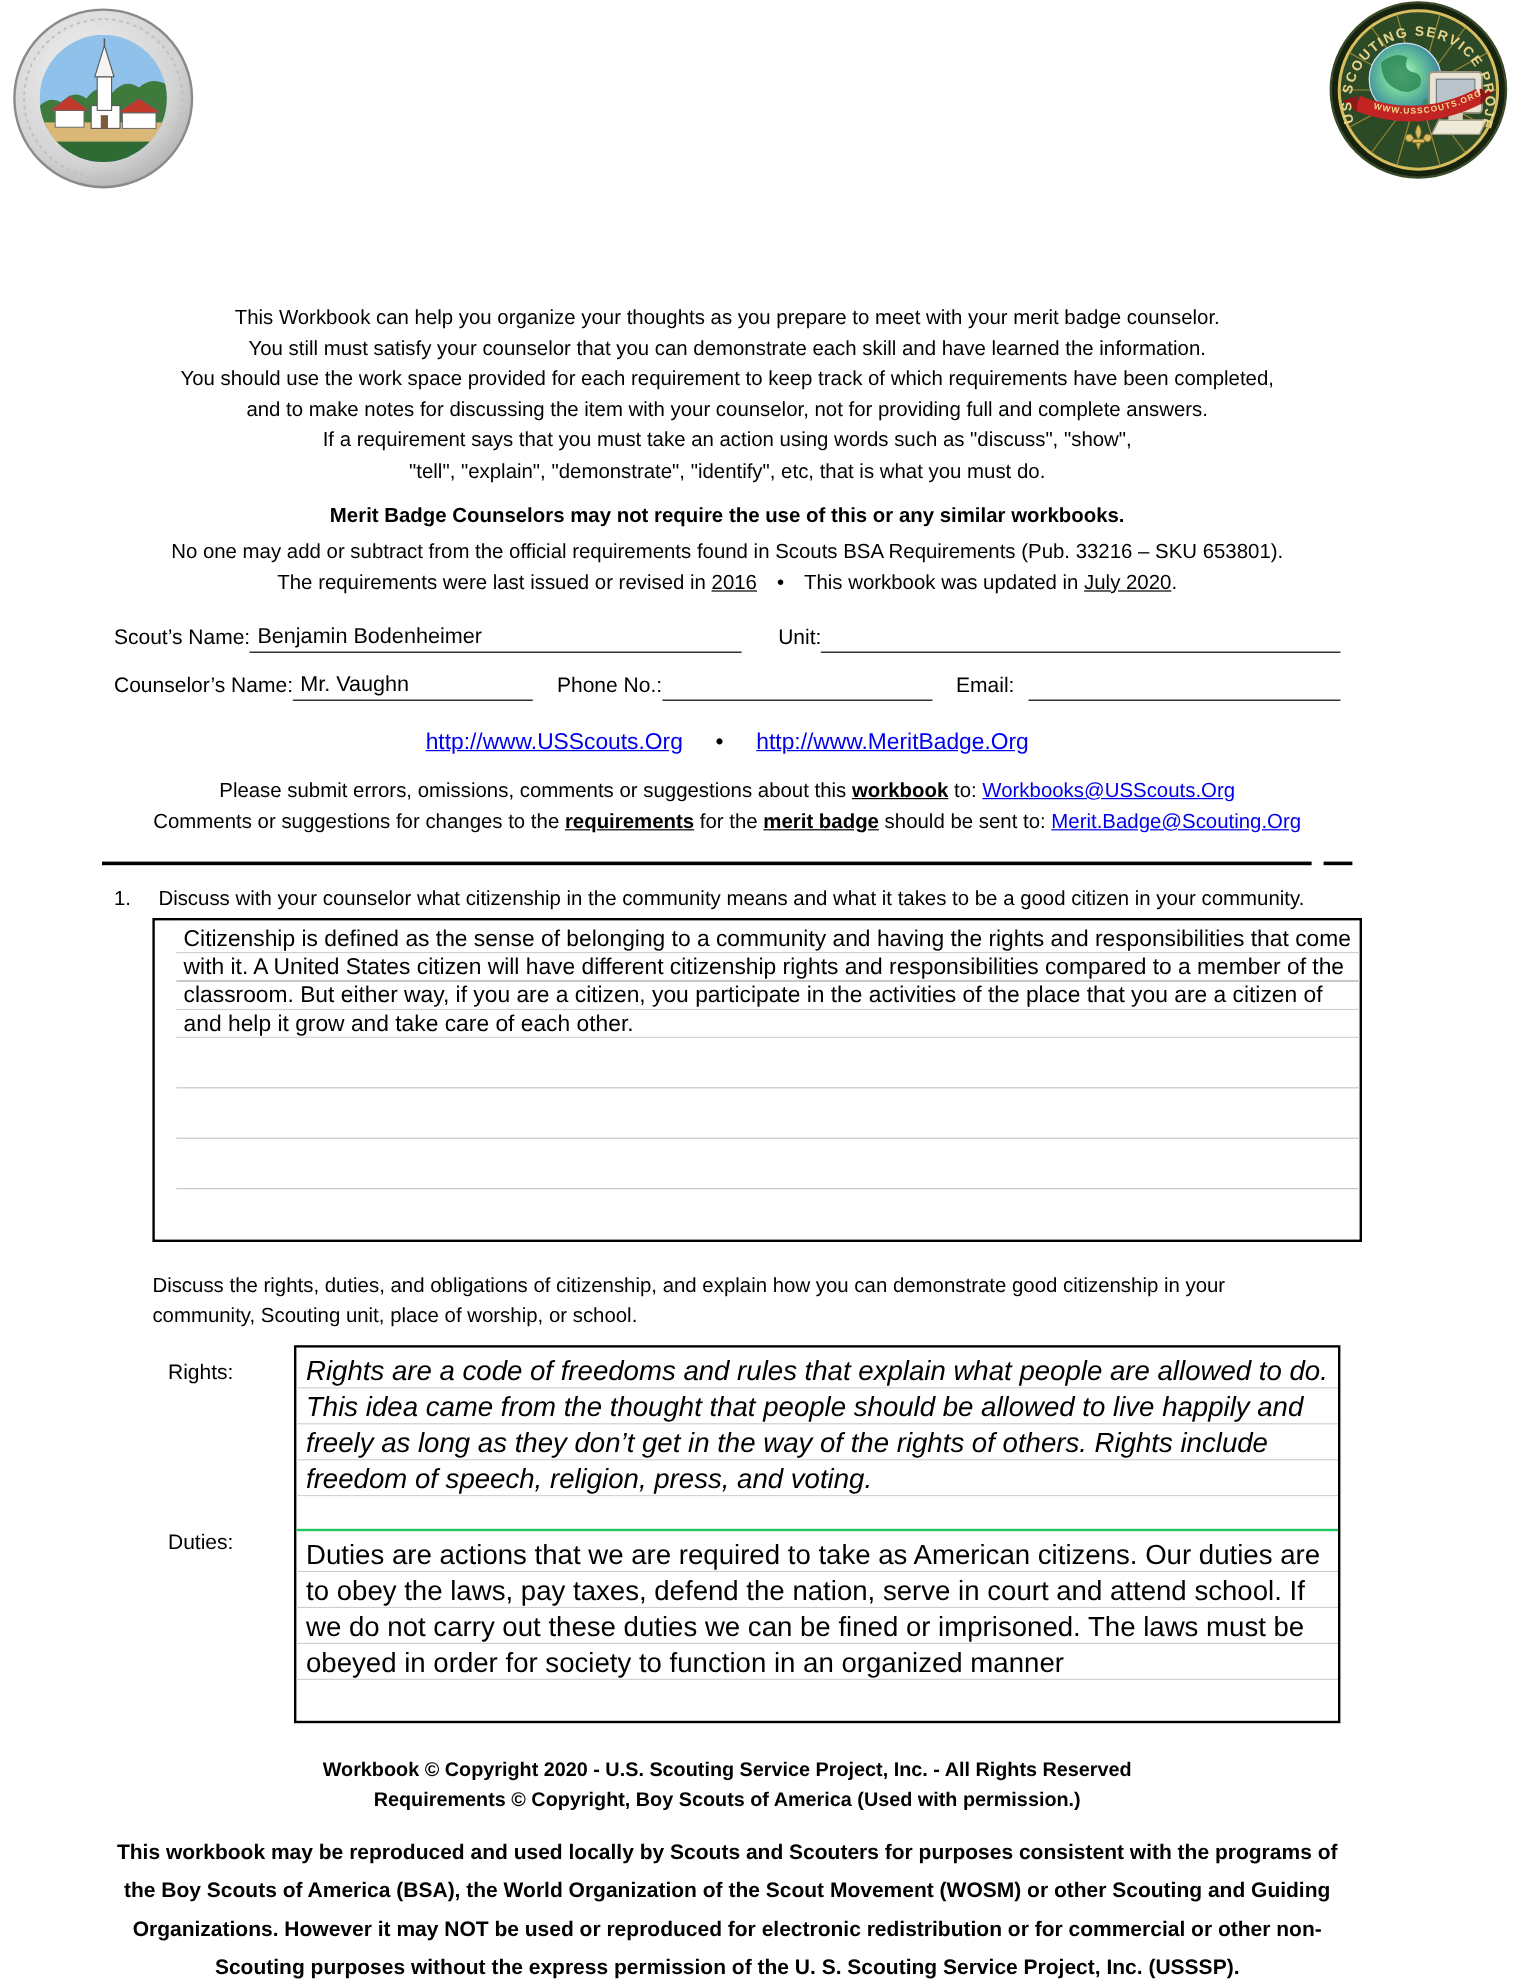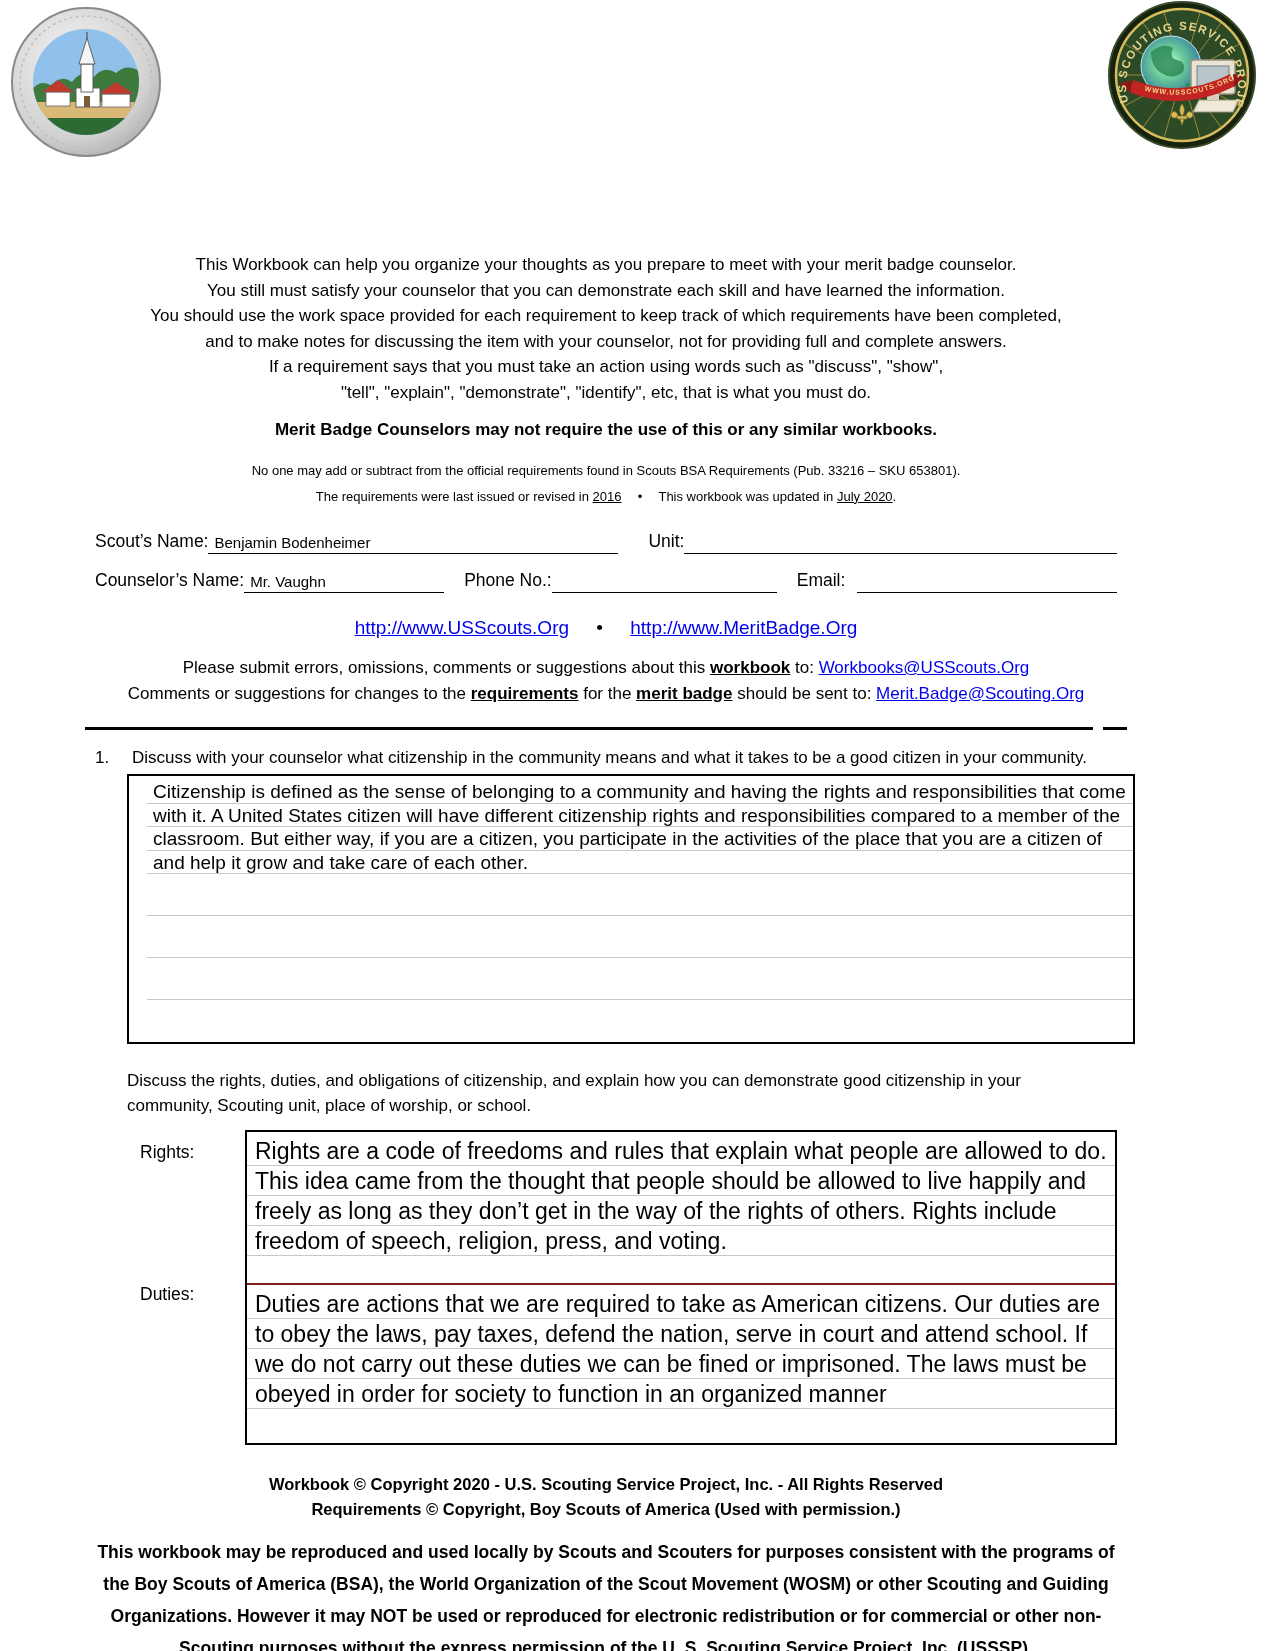--- a/index.html
+++ b/index.html
@@ -15,30 +15,30 @@
   .badge-left  { position:absolute; left:10px;  top:6px;  width:152px; height:152px; }
   .badge-right { position:absolute; right:18px; top:0px;  width:150px; height:150px; }
   .title-block { text-align:center; padding:0 160px; }
   .doc-title   { font-size:47px; font-weight:bold; letter-spacing:-1px; line-height:54px; }
   .doc-subtitle{ font-size:34px; line-height:44px; margin-top:2px; }
   .doc-tagline { font-size:17px; margin-top:16px; }
 
   
   .intro { text-align:center; font-size:17px; line-height:25.5px; margin-top:14px; }
   .notice-bold { text-align:center; font-size:17px; font-weight:bold; margin-top:15px; }
-  .req-note { text-align:center; font-size:13px; line-height:25.5px; margin-top:18px; }
+  .req-note { text-align:center; font-size:17px; line-height:25.5px; margin-top:7px; }
   .u { text-decoration:underline; }
   .bu { font-weight:bold; text-decoration:underline; }
 
   
   .form-row { display:flex; align-items:flex-end; font-size:17.5px; margin:0 5px; }
   .form-row.row1 { margin-top:22px; }
   .form-row.row2 { margin-top:16px; }
   .f-label { white-space:nowrap; padding-bottom:2px; }
-  .f-line  { border-bottom:1.5px solid #000; padding:0 4px 2px 6px; font-size:15px; }
+  .f-line  { border-bottom:1.5px solid #000; padding:0 4px 2px 6px; font-size:18px; }
   .grow { flex:1; }
   .spacer-30 { width:30px; } .spacer-20 { width:20px; } .spacer-12 { width:12px; }
 
   
   .links-row { text-align:center; font-size:19px; margin-top:24px; }
   a.link { color:#0000ee; text-decoration:underline; cursor:pointer; }
   .links-row .dot { margin:0 22px; }
   .submit { text-align:center; font-size:17px; line-height:26px; margin-top:16px; }
 
   
@@ -68,21 +68,21 @@
   .prompt2 { font-size:17px; line-height:25px; margin:24px 0 0 37px; width:960px; }
 
   
   .rd-wrap { display:flex; margin-top:12px; }
   .rd-labels { width:155px; }
   .rd-label { font-size:17.5px; padding-left:50px; }
   .rd-label.rights { margin-top:12px; }
   .rd-label.duties { margin-top:121px; }
   .rd-table { width:868px; border:2px solid #000; }
   .rd-cell  { position:relative; }
-  .rd-cell.rights { height:151px; border-bottom:2px solid #7f1d1d; }
+  .rd-cell.rights { height:151px; border-bottom:2px solid #22c55e;font-style:italic; }
   .rd-cell.duties { height:158px; }
   .rd-text {
     font-size:23px; line-height:30px; padding:4px 8px 0 8px;
     background-image:repeating-linear-gradient(to bottom,
       transparent 0px, transparent 29px, #c8c8c8 29px, #c8c8c8 30px);
     background-position:0 4px;
   }
 
   
   .footer-copy { text-align:center; font-weight:bold; font-size:16.5px; line-height:25px; margin-top:27px; }

